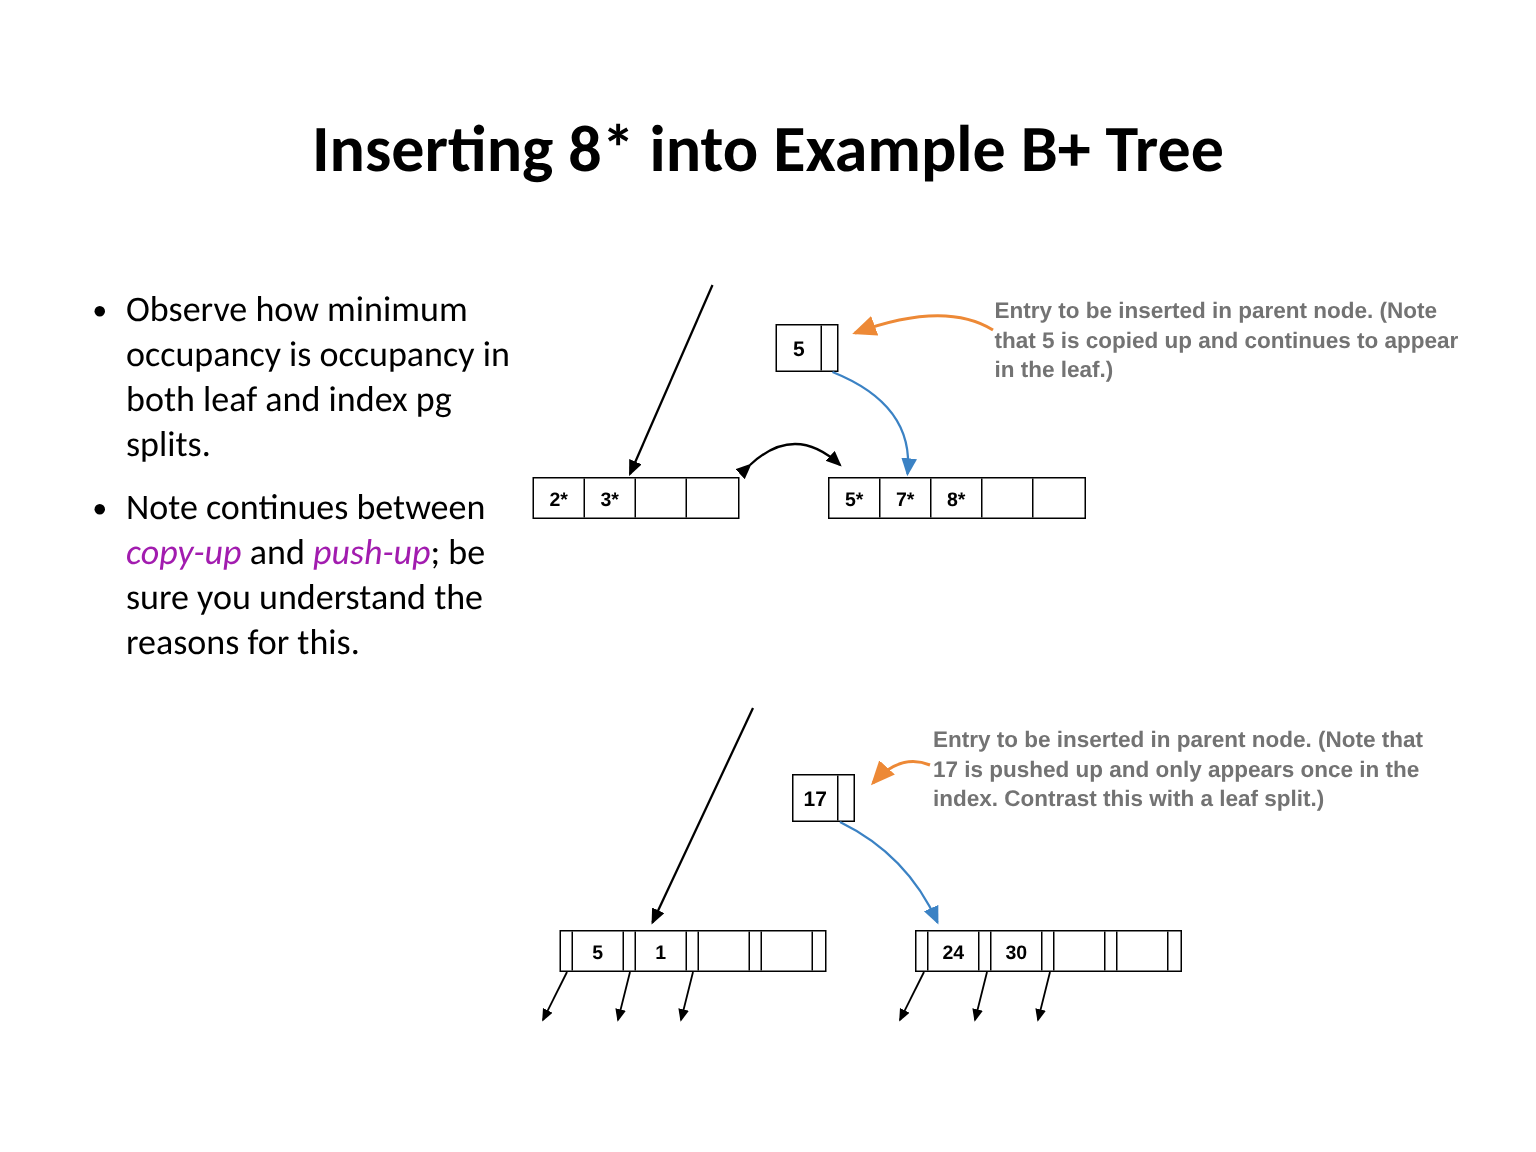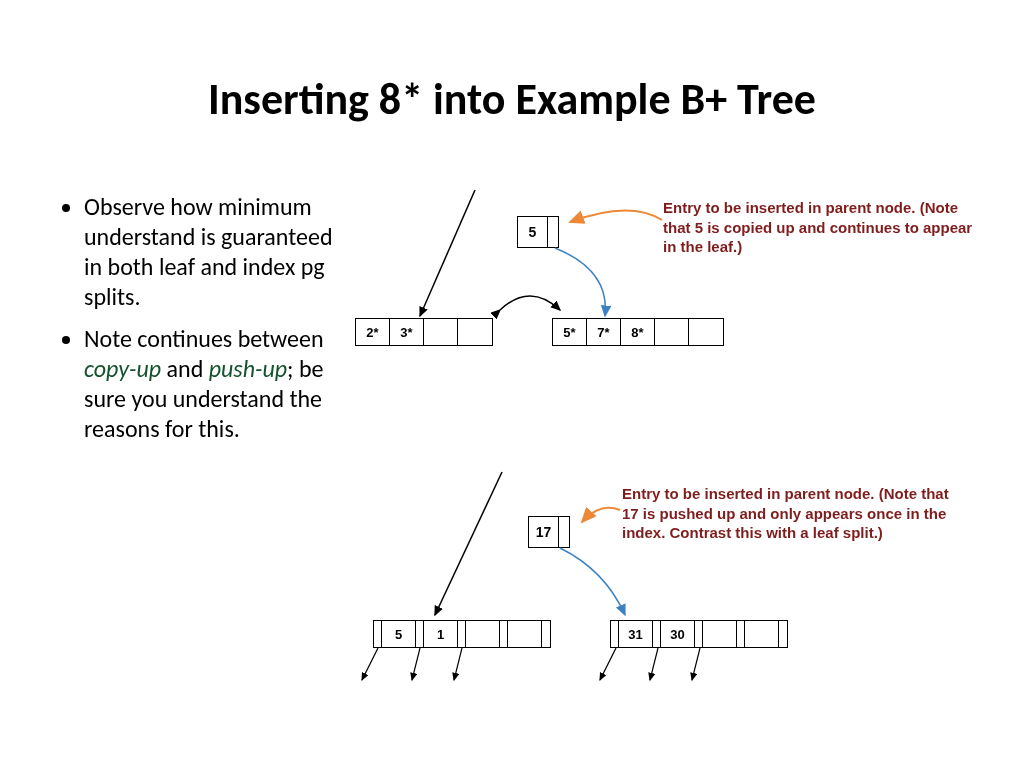--- a/index.html
+++ b/index.html
@@ -24,24 +24,24 @@
   .bullets {
     position: absolute;
     top: 192px;
     left: 60px;
     width: 280px;
     font-size: 24px;
     line-height: 1.25;
   }
   .bullets ul { list-style: disc; padding-left: 24px; }
   .bullets li { margin-bottom: 12px; }
-  .em-term { font-style: italic; color: #14532d; }
+  .em-term { font-style: italic; color: #a21caf; }
   .annotation {
     position: absolute;
-    color: #7f1d1d;
+    color: #737373;
     font-family: Arial, sans-serif;
     font-weight: bold;
     font-size: 15px;
     line-height: 1.3;
   }
   .svg-layer {
     position: absolute;
     top: 0; left: 0;
     width: 1024px;
     height: 768px;
@@ -77,21 +77,21 @@
   .single-node .cell { height: 30px; min-width: 30px; font-size: 14px; }
   .single-node .cell.narrow { min-width: 10px; }
 </style>
 </head>
 <body>
 
 <h1 class="title">Inserting 8* into Example B+ Tree</h1>
 
 <div class="bullets">
   <ul>
-    <li>Observe how minimum understand is guaranteed in both leaf and index pg splits.</li>
+    <li>Observe how minimum occupancy is occupancy in both leaf and index pg splits.</li>
     <li>
       <span>Note continues between </span><span class="em-term">copy-up</span><span> and </span><span class="em-term">push-up</span><span>; be sure you understand the reasons for this.</span>
     </li>
   </ul>
 </div>
 
 <div class="single-node" style="top:216px; left:517px;">
   <span class="cell">5</span>
   <span class="cell narrow"></span>
 </div>
@@ -125,21 +125,21 @@
   <span class="cell">1</span>
   <span class="cell narrow"></span>
   <span class="cell"></span>
   <span class="cell narrow"></span>
   <span class="cell"></span>
   <span class="cell narrow"></span>
 </div>
 
 <div class="node-row" style="top:620px; left:610px;">
   <span class="cell narrow"></span>
-  <span class="cell">31</span>
+  <span class="cell">24</span>
   <span class="cell narrow"></span>
   <span class="cell">30</span>
   <span class="cell narrow"></span>
   <span class="cell"></span>
   <span class="cell narrow"></span>
   <span class="cell"></span>
   <span class="cell narrow"></span>
 </div>
 
 <div class="annotation" style="top:484px; left:622px; width:340px; text-align:left;">Entry to be inserted in parent node. (Note that 17 is pushed up and only appears once in the index. Contrast this with a leaf split.)</div>

